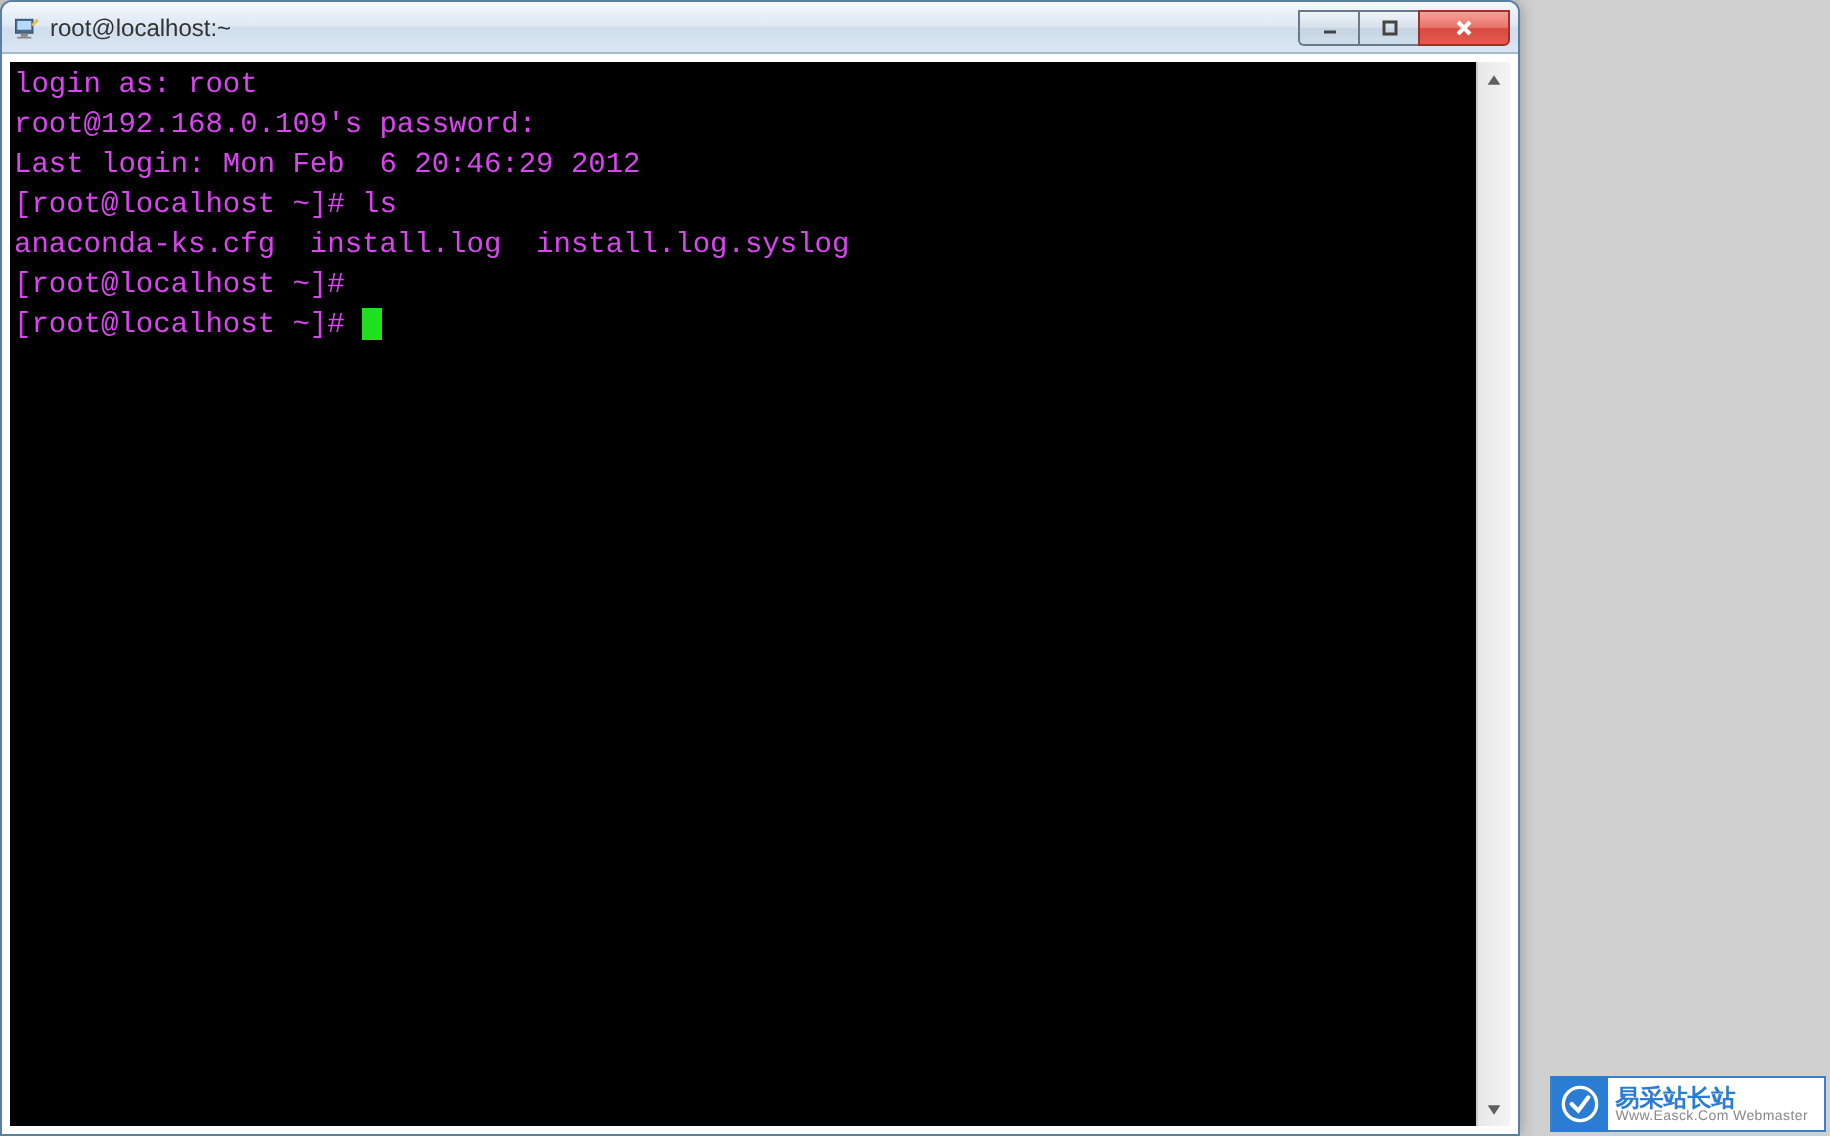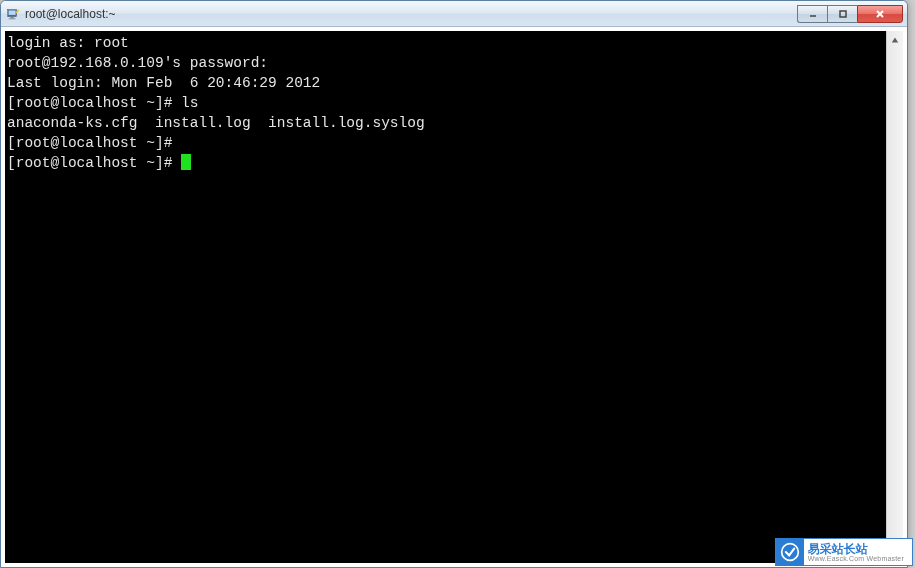--- a/index.html
+++ b/index.html
@@ -12,21 +12,21 @@
       height: 568px;
       background: #d0d0d0;
       font-family: "Segoe UI", Tahoma, sans-serif;
       position: relative;
       overflow: hidden;
     }
     .window {
       position: absolute;
       top: 0;
       left: 0;
-      width: 908px;
+      width: 760px;
       height: 568px;
       background: #fff;
       border: 1px solid #5a7fa0;
       border-radius: 6px 6px 0 0;
       box-shadow: 0 0 8px rgba(0,0,0,0.3);
       display: flex;
       flex-direction: column;
     }
     .titlebar {
       height: 26px;
@@ -94,21 +94,21 @@
     .client-area {
       flex: 1;
       background: #fff;
       padding: 4px;
       display: flex;
       position: relative;
     }
     .terminal {
       flex: 1;
       background: #000;
-      color: #e5e5e5;
+      color: #d946ef;
       font-family: "Courier New", monospace;
       font-size: 14.5px;
       line-height: 20px;
       padding: 2px 2px;
       white-space: pre;
       overflow: hidden;
     }
     .terminal-line {
       display: block;
     }

